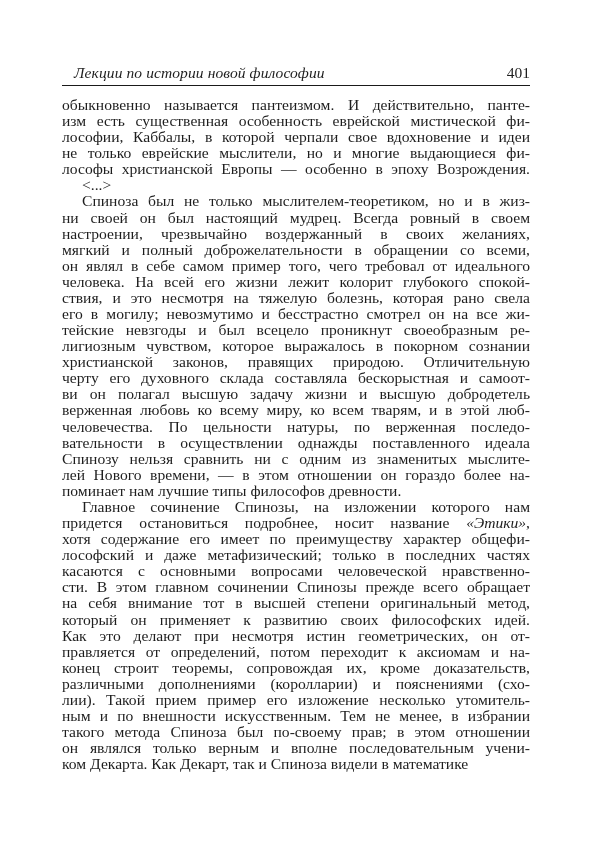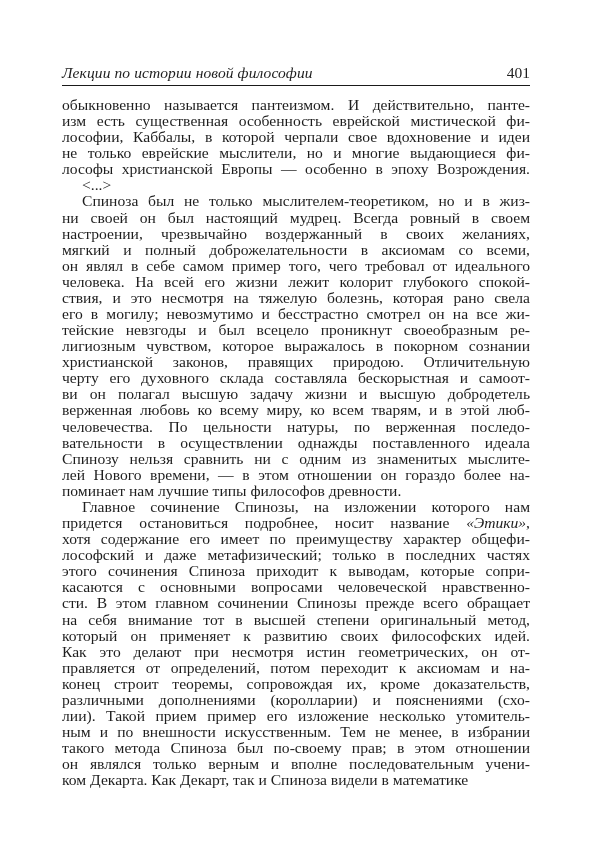--- a/index.html
+++ b/index.html
@@ -1,21 +1,21 @@
 <!DOCTYPE html>
 <html><head>
 <meta charset="utf-8">
 <style>
   html, body { margin: 0; padding: 0; background: #ffffff; }
   body { width: 600px; height: 849px; position: relative; overflow: hidden;
          font-family: "DejaVu Serif", "Liberation Serif", serif; color: #1e1e1e; }
   .page { position: absolute; left: 62px; top: 0; width: 468px; }
   .running-head { position: absolute; top: 65px; left: 0; width: 468px; height: 20px;
                   border-bottom: 1.2px solid #1a1a1a; }
-  .rh-title { position: absolute; left: 0; bottom: 3px; font-style: italic; font-size: 15.5px;
+  .rh-title { position: absolute; left: 12px; bottom: 3px; font-style: italic; font-size: 15.5px;
               font-family: "Liberation Serif", "DejaVu Serif", serif; letter-spacing: 0.1px; }
   .rh-page { position: absolute; right: 0; bottom: 3px; font-size: 15.5px;
              font-family: "Liberation Serif", "DejaVu Serif", serif; }
   .body-text { position: absolute; top: 97px; left: 0; width: 468px; }
   .line { display: block; height: 16.08px; line-height: 16.08px; white-space: nowrap;
           font-size: 15.6px; font-family: "Liberation Serif", "DejaVu Serif", serif;
           text-align: justify; text-align-last: justify; }
   .line.last { text-align-last: left; }
   .line.indent { padding-left: 20px; }
   .ellipsis { padding-left: 20px; text-align-last: left; }
@@ -42,21 +42,21 @@
     </div>
 
     <div>
       <span class="line ellipsis">&lt;...&gt;</span>
     </div>
 
     <div>
       <span class="line indent">Спиноза был не только мыслителем-теоретиком, но и в жиз-</span>
       <span class="line">ни своей он был настоящий мудрец. Всегда ровный в своем</span>
       <span class="line">настроении, чрезвычайно воздержанный в своих желаниях,</span>
-      <span class="line">мягкий и полный доброжелательности в аксиомам со всеми,</span>
+      <span class="line">мягкий и полный доброжелательности в обращении со всеми,</span>
       <span class="line">он являл в себе самом пример того, чего требовал от идеального</span>
       <span class="line">человека. На всей его жизни лежит колорит глубокого спокой-</span>
       <span class="line">ствия, и это несмотря на тяжелую болезнь, которая рано свела</span>
       <span class="line">его в могилу; невозмутимо и бесстрастно смотрел он на все жи-</span>
       <span class="line">тейские невзгоды и был всецело проникнут своеобразным ре-</span>
       <span class="line">лигиозным чувством, которое выражалось в покорном сознании</span>
       <span class="line">христианской законов, правящих природою. Отличительную</span>
       <span class="line">черту его духовного склада составляла бескорыстная и самоот-</span>
       <span class="line">ви он полагал высшую задачу жизни и высшую добродетель</span>
       <span class="line">верженная любовь ко всему миру, ко всем тварям, и в этой люб-</span>
@@ -65,21 +65,20 @@
       <span class="line">Спинозу нельзя сравнить ни с одним из знаменитых мыслите-</span>
       <span class="line">лей Нового времени, — в этом отношении он гораздо более на-</span>
       <span class="line last">поминает нам лучшие типы философов древности.</span>
     </div>
 
     <div>
       <span class="line indent">Главное сочинение Спинозы, на изложении которого нам</span>
       <span class="line"><span>придется остановиться подробнее, носит название </span><em>«Этики»</em><span>,</span></span>
       <span class="line">хотя содержание его имеет по преимуществу характер общефи-</span>
       <span class="line">лософский и даже метафизический; только в последних частях</span>
-      <span class="line">этого сочинения Спиноза приходит к выводам, которые сопри-</span>
       <span class="line">касаются с основными вопросами человеческой нравственно-</span>
       <span class="line">сти. В этом главном сочинении Спинозы прежде всего обращает</span>
       <span class="line">на себя внимание тот в высшей степени оригинальный метод,</span>
       <span class="line">который он применяет к развитию своих философских идей.</span>
       <span class="line">Как это делают при несмотря истин геометрических, он от-</span>
       <span class="line">правляется от определений, потом переходит к аксиомам и на-</span>
       <span class="line">конец строит теоремы, сопровождая их, кроме доказательств,</span>
       <span class="line">различными дополнениями (королларии) и пояснениями (схо-</span>
       <span class="line">лии). Такой прием пример его изложение несколько утомитель-</span>
       <span class="line">ным и по внешности искусственным. Тем не менее, в избрании</span>

